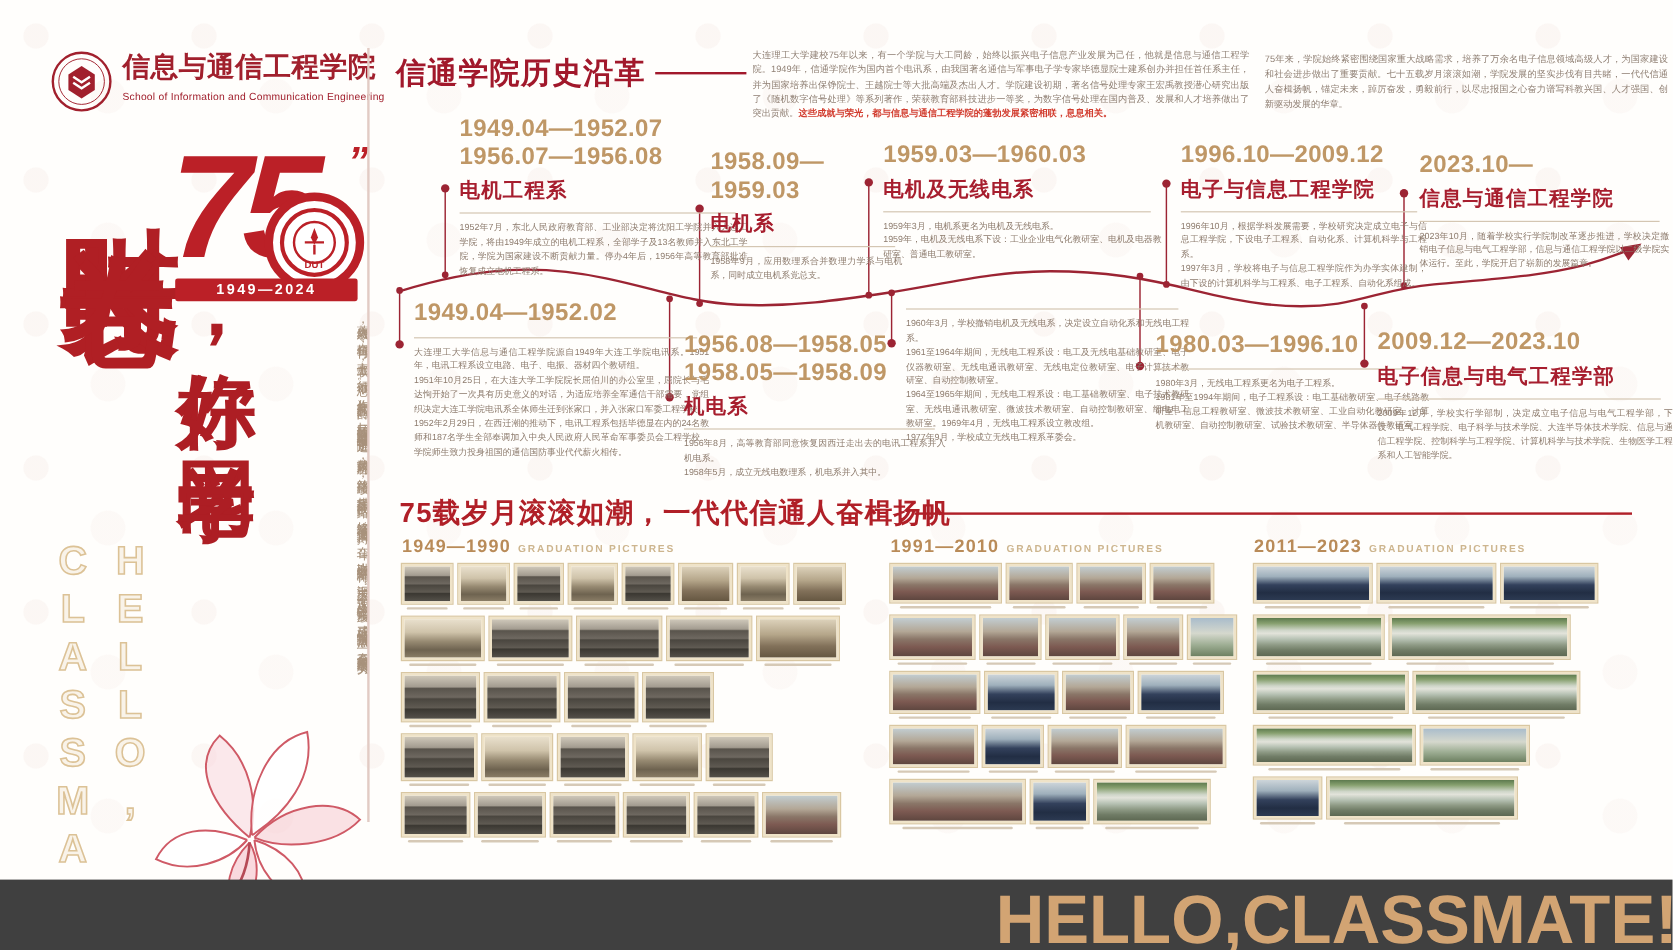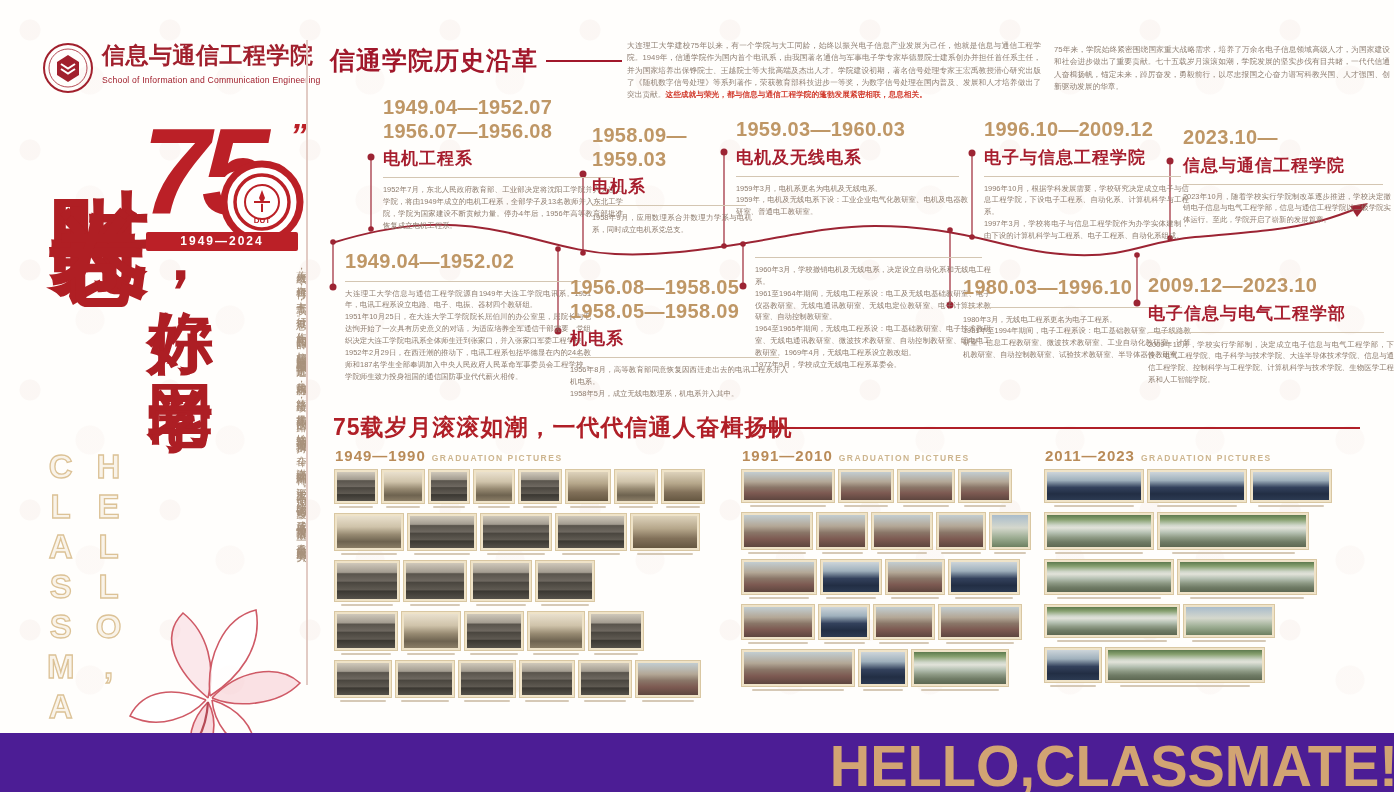--- a/index.html
+++ b/index.html
@@ -76,21 +76,21 @@
 
   .t-bwd{background:linear-gradient(180deg,#cfc8ba 0%,#a39c90 26%,#59544c 30%,#6e6860 50%,#4a463f 54%,#5f5a52 74%,#3b3832 78%,#55514a 100%);}
   .t-bwl{background:linear-gradient(180deg,#e9e0cd 0%,#cfc3aa 34%,#978a72 58%,#6e6350 80%,#8a7d66 100%);}
   .t-sep{background:linear-gradient(180deg,#ddd2bb 0%,#b5a68a 40%,#82715a 70%,#655741 100%);}
   .t-col{background:linear-gradient(180deg,#c2cdd1 0%,#b3a796 35%,#8a7668 55%,#7d5a52 75%,#5e463f 100%);}
   .t-nav{background:linear-gradient(180deg,#cdd5da 0%,#9fb0bc 30%,#33415c 55%,#222e44 78%,#2c3a52 100%);}
   .t-grn{background:linear-gradient(180deg,#5d7a4e 0%,#87a06f 14%,#cfd6c9 32%,#e2e3da 40%,#b7c2b4 55%,#8f9b86 70%,#707c66 84%,#5d6852 100%);}
   .t-cam{background:linear-gradient(180deg,#a9bccb 0%,#d5d8cd 40%,#9eae94 70%,#6d8061 100%);}
 
   
-  .footer-bar{position:absolute;left:0;top:733px;width:1394px;height:59px;background:#4c1d95;}
+  .footer-bar{position:absolute;left:0;top:733px;width:1394px;height:59px;background:#404040;}
   .footer-text{position:absolute;right:-4px;top:0px;font-size:56px;font-weight:800;color:#d2a473;
     letter-spacing:0px;white-space:nowrap;transform:scaleY(1.02);transform-origin:top right;}
 
   .flower-svg{position:absolute;left:88px;top:578px;pointer-events:none;}
 </style>
 </head>
 <body>
 
 <div class="stage">
 

